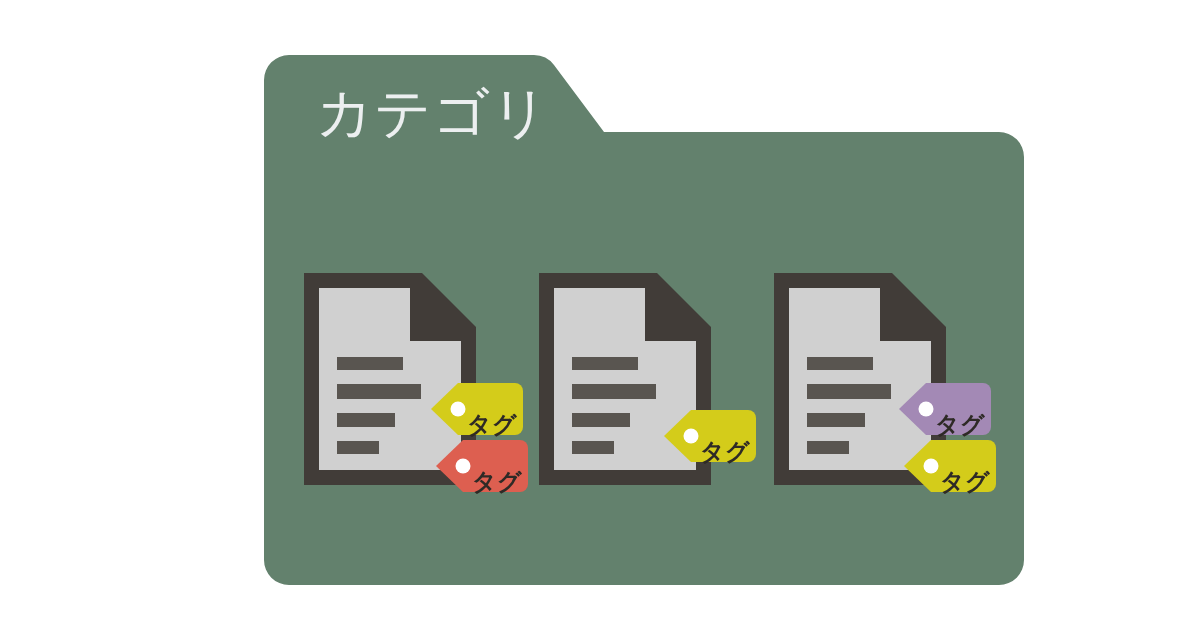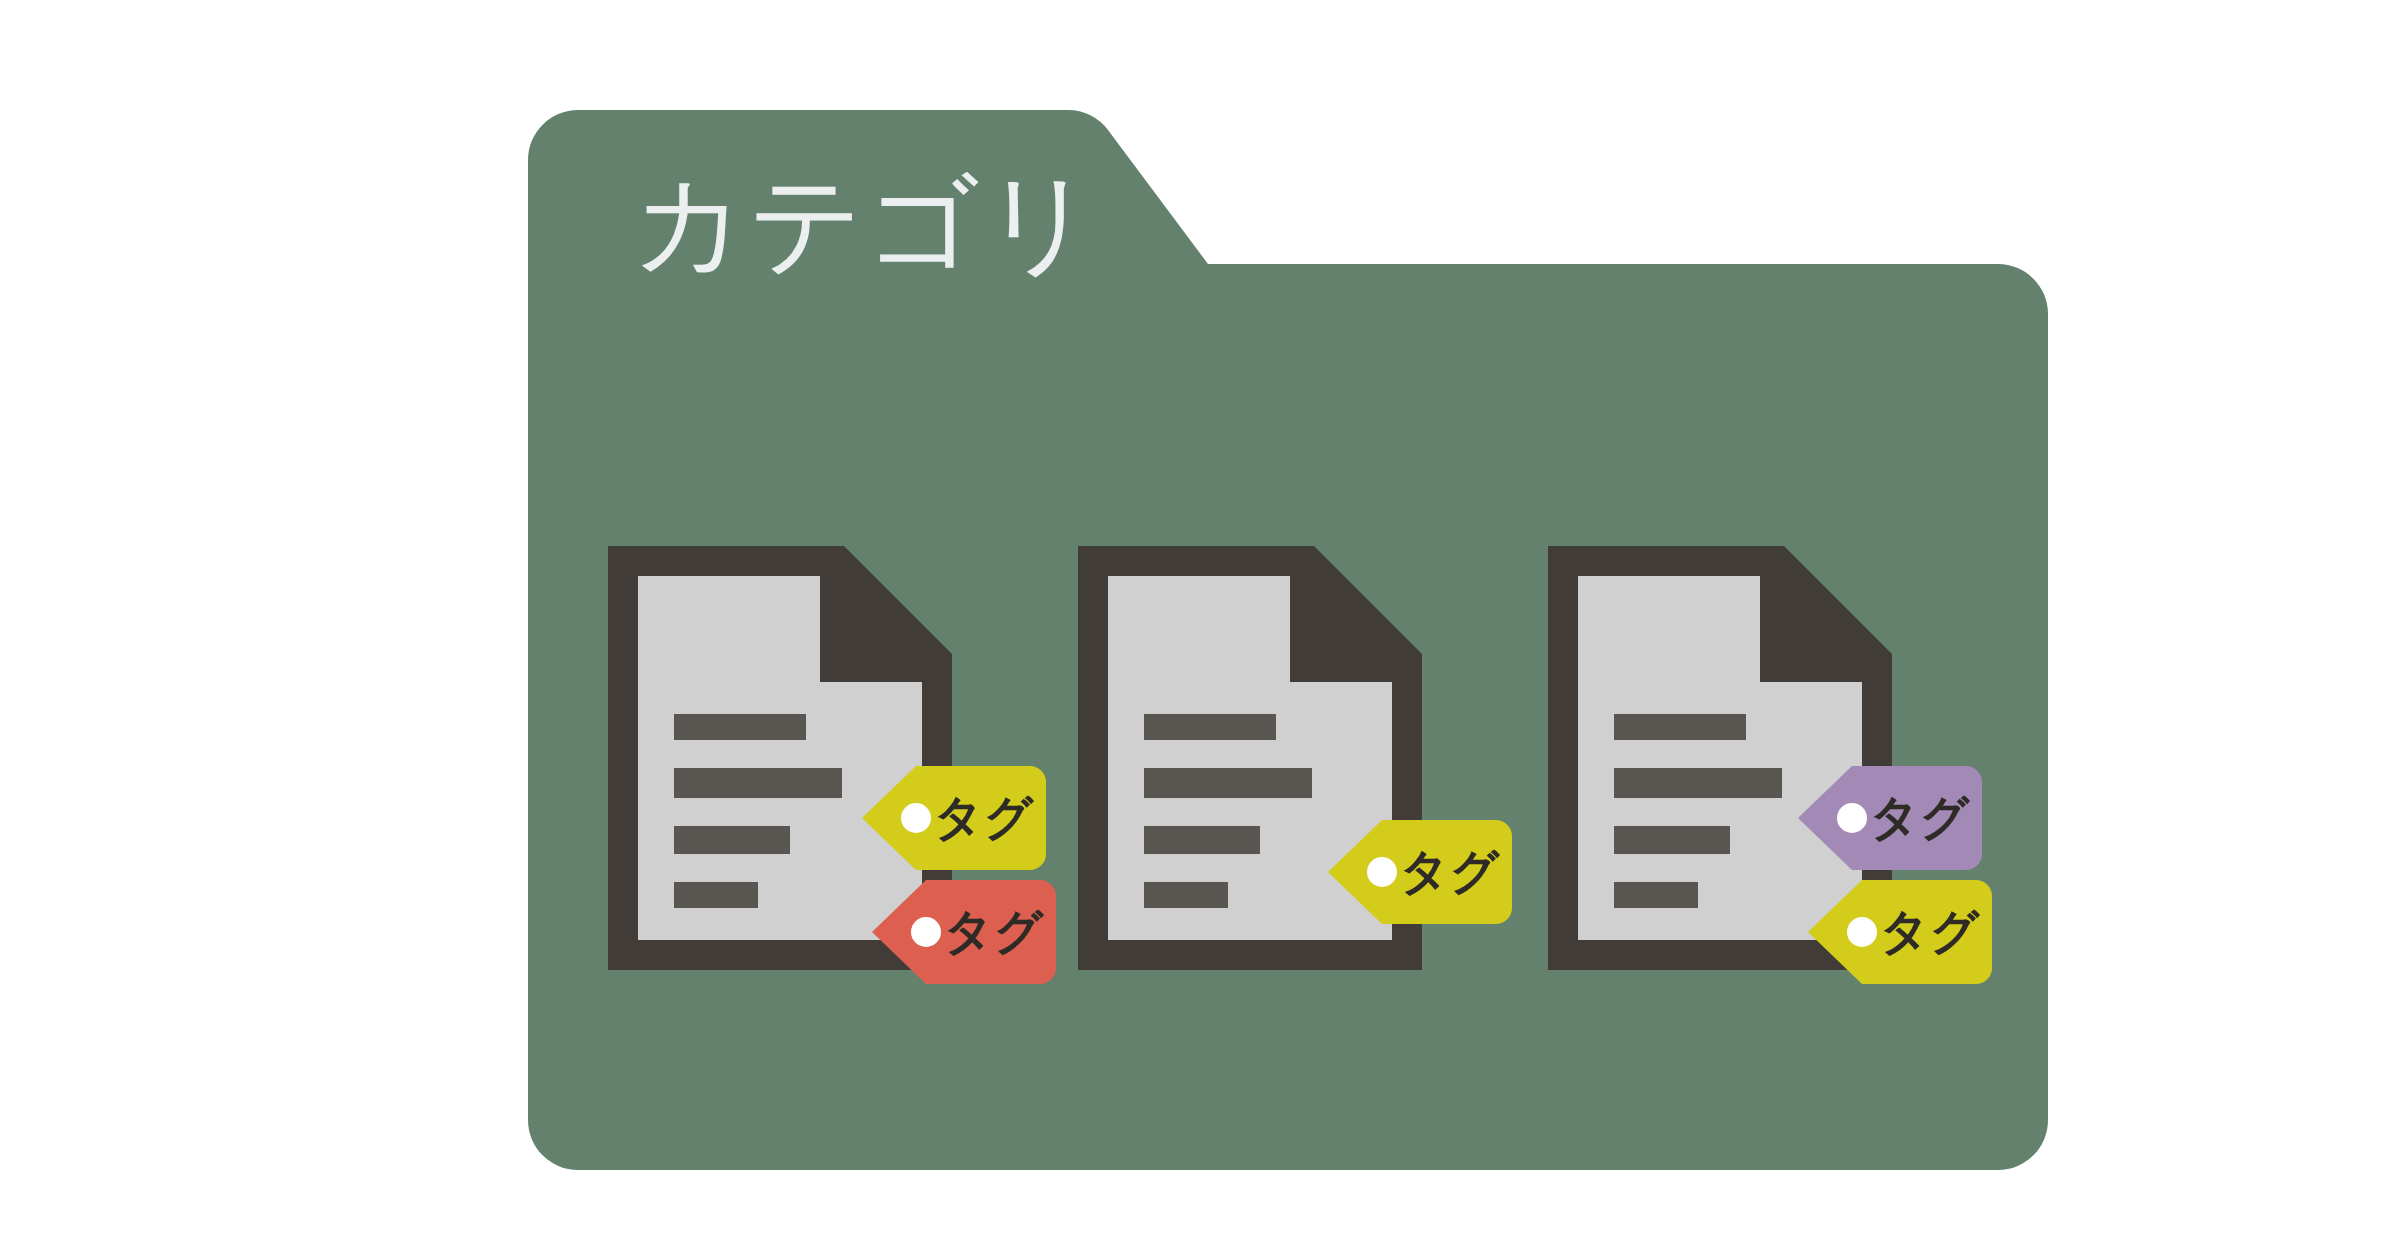--- a/index.html
+++ b/index.html
@@ -85,21 +85,21 @@
   .tag-svg {
     position: absolute;
     left: 0; top: 0;
     width: 92px;
     height: 52px;
     display: block;
   }
   .tag-label {
     position: absolute;
     left: 30px;
-    top: 0;
+    top: 16px;
     width: 62px;
     height: 52px;
     display: flex;
     align-items: center;
     justify-content: center;
     font-size: 24px;
     font-weight: 700;
     color: #2e2a26;
     letter-spacing: 0.5px;
     line-height: 1;

